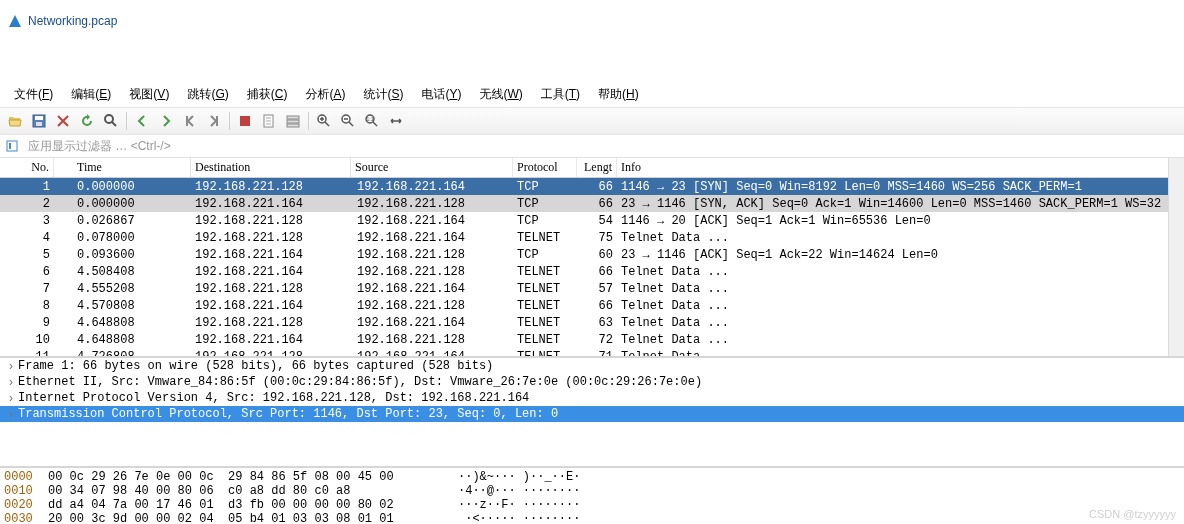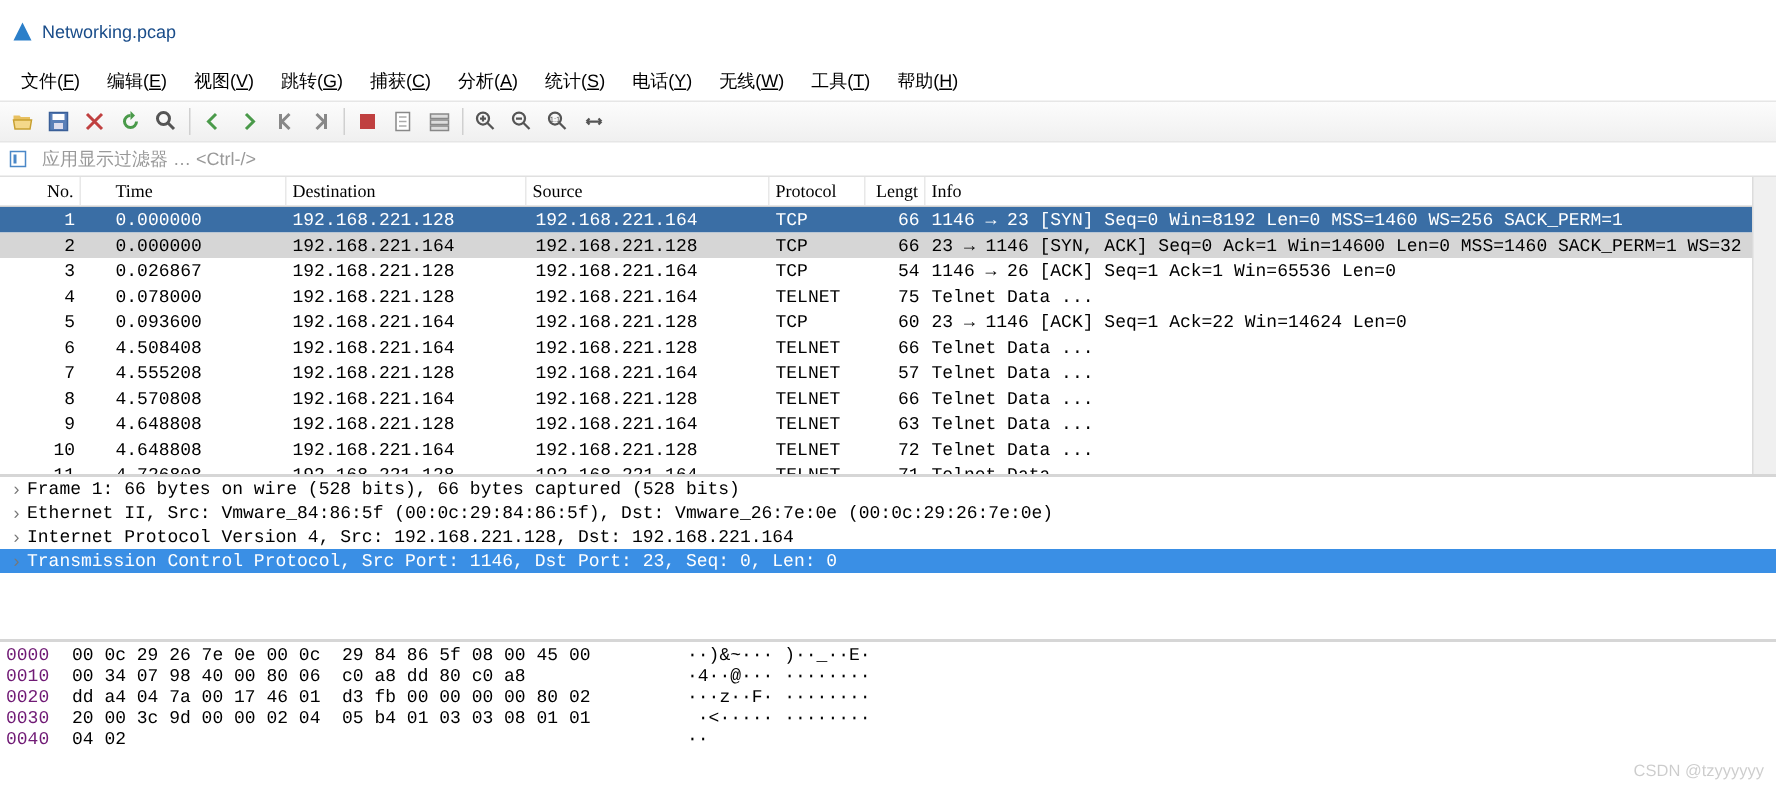--- a/index.html
+++ b/index.html
@@ -1,21 +1,21 @@
 <!DOCTYPE html>
 <html><head>
 <meta charset="utf-8">
 <style>
 * { box-sizing: border-box; margin: 0; padding: 0; }
 body { font-family: "Microsoft YaHei", "Segoe UI", Tahoma, sans-serif; font-size: 12px; background: #fff; color: #000; width: 1184px; height: 524px; overflow: hidden; position: relative; }
 .titlebar { display: flex; align-items: center; padding: 14px 8px; gap: 6px; }
 .titlebar .fin { color: #2162a3; }
 .titlebar .title { color: #1a4d8a; font-size: 12px; }
 .menubar { display: flex; gap: 2px; padding: 2px 6px; }
-.menubar .mi { padding: 2px 8px; cursor: default; }
+.menubar .mi { padding: 2px 8px; cursor: default; margin-top: 40px; }
 .menubar .mi u { text-decoration: underline; }
 .toolbar { display: flex; align-items: center; gap: 2px; padding: 2px 4px; border-top: 1px solid #e6e6e6; border-bottom: 1px solid #e6e6e6; background: linear-gradient(#fcfcfc,#f0f0f0); }
 .tbtn { width: 22px; height: 22px; display: flex; align-items: center; justify-content: center; border: 1px solid transparent; border-radius: 2px; }
 .sep { width: 1px; height: 18px; background: #d0d0d0; margin: 0 2px; }
 .filterbar { display: flex; align-items: center; padding: 2px 4px; gap: 4px; border-bottom: 1px solid #e0e0e0; }
 .filterbar .ficon { width: 16px; height: 16px; display: flex; align-items: center; justify-content: center; }
 .filterinput { flex: 1; border: none; outline: none; font-size: 12px; padding: 2px 4px; background: #fff; }
 .filterinput::placeholder { color: #999; }
 .packetlist { font-family: Consolas, "Courier New", monospace; font-size: 12px; border-bottom: 2px solid #d6d6d6; height: 200px; overflow: hidden; position: relative; }
 .plhdr { display: flex; background: #fff; border-bottom: 1px solid #d0d0d0; }
@@ -31,21 +31,21 @@
 .c-dst { width: 160px; }
 .c-proto { width: 64px; }
 .c-len { width: 40px; text-align: right; }
 .c-info { flex: 1; }
 .detailpane { font-family: Consolas, "Courier New", monospace; font-size: 12px; height: 110px; border-bottom: 2px solid #d6d6d6; overflow: auto; }
 .drow { display: flex; align-items: center; padding: 1px 4px; }
 .drow .dtw { width: 14px; text-align: center; color: #777; font-family: sans-serif; cursor: default; }
 .drow.sel { background: #3a8fe5; color: #fff; }
 .hexpane { font-family: Consolas, "Courier New", monospace; font-size: 12px; padding: 2px 0; white-space: pre; }
 .hexrow { display: flex; padding: 0 4px; }
-.hexoff { width: 44px; color: #701a75; }
+.hexoff { width: 44px; color: #a16207; }
 .hexbytes { width: 410px; }
 .hexascii { }
 .watermark { position: absolute; right: 8px; bottom: 4px; color: rgba(0,0,0,0.2); font-size: 11px; font-family: Liberation Sans, sans-serif; }
 .scrollhint { position: absolute; right: 0; top: 0; width: 16px; height: 100%; background: #f0f0f0; border-left: 1px solid #dcdcdc; }
 svg { display: block; }
 </style>
 </head>
 <body>
 
 <div class="titlebar">
@@ -185,21 +185,21 @@
     <div class="col c-time">Time</div>
     <div class="col c-dst">Destination</div>
     <div class="col c-src">Source</div>
     <div class="col c-proto">Protocol</div>
     <div class="col c-len">Lengt</div>
     <div class="col c-info">Info</div>
   </div>
   <div class="plbody" id="plbody">
       <div class="row sel"><span class="cell c-no">1</span><span class="cell c-time">0.000000</span><span class="cell c-src">192.168.221.128</span><span class="cell c-dst">192.168.221.164</span><span class="cell c-proto">TCP</span><span class="cell c-len">66</span><span class="cell c-info">1146 → 23 [SYN] Seq=0 Win=8192 Len=0 MSS=1460 WS=256 SACK_PERM=1</span></div>
       <div class="row hl"><span class="cell c-no">2</span><span class="cell c-time">0.000000</span><span class="cell c-src">192.168.221.164</span><span class="cell c-dst">192.168.221.128</span><span class="cell c-proto">TCP</span><span class="cell c-len">66</span><span class="cell c-info">23 → 1146 [SYN, ACK] Seq=0 Ack=1 Win=14600 Len=0 MSS=1460 SACK_PERM=1 WS=32</span></div>
-      <div class="row"><span class="cell c-no">3</span><span class="cell c-time">0.026867</span><span class="cell c-src">192.168.221.128</span><span class="cell c-dst">192.168.221.164</span><span class="cell c-proto">TCP</span><span class="cell c-len">54</span><span class="cell c-info">1146 → 26 [ACK] Seq=1 Ack=1 Win=65536 Len=0</span></div>
+      <div class="row"><span class="cell c-no">3</span><span class="cell c-time">0.026867</span><span class="cell c-src">192.168.221.128</span><span class="cell c-dst">192.168.221.164</span><span class="cell c-proto">TCP</span><span class="cell c-len">54</span><span class="cell c-info">1146 → 20 [ACK] Seq=1 Ack=1 Win=65536 Len=0</span></div>
       <div class="row"><span class="cell c-no">4</span><span class="cell c-time">0.078000</span><span class="cell c-src">192.168.221.128</span><span class="cell c-dst">192.168.221.164</span><span class="cell c-proto">TELNET</span><span class="cell c-len">75</span><span class="cell c-info">Telnet Data ...</span></div>
       <div class="row"><span class="cell c-no">5</span><span class="cell c-time">0.093600</span><span class="cell c-src">192.168.221.164</span><span class="cell c-dst">192.168.221.128</span><span class="cell c-proto">TCP</span><span class="cell c-len">60</span><span class="cell c-info">23 → 1146 [ACK] Seq=1 Ack=22 Win=14624 Len=0</span></div>
       <div class="row"><span class="cell c-no">6</span><span class="cell c-time">4.508408</span><span class="cell c-src">192.168.221.164</span><span class="cell c-dst">192.168.221.128</span><span class="cell c-proto">TELNET</span><span class="cell c-len">66</span><span class="cell c-info">Telnet Data ...</span></div>
       <div class="row"><span class="cell c-no">7</span><span class="cell c-time">4.555208</span><span class="cell c-src">192.168.221.128</span><span class="cell c-dst">192.168.221.164</span><span class="cell c-proto">TELNET</span><span class="cell c-len">57</span><span class="cell c-info">Telnet Data ...</span></div>
       <div class="row"><span class="cell c-no">8</span><span class="cell c-time">4.570808</span><span class="cell c-src">192.168.221.164</span><span class="cell c-dst">192.168.221.128</span><span class="cell c-proto">TELNET</span><span class="cell c-len">66</span><span class="cell c-info">Telnet Data ...</span></div>
       <div class="row"><span class="cell c-no">9</span><span class="cell c-time">4.648808</span><span class="cell c-src">192.168.221.128</span><span class="cell c-dst">192.168.221.164</span><span class="cell c-proto">TELNET</span><span class="cell c-len">63</span><span class="cell c-info">Telnet Data ...</span></div>
       <div class="row"><span class="cell c-no">10</span><span class="cell c-time">4.648808</span><span class="cell c-src">192.168.221.164</span><span class="cell c-dst">192.168.221.128</span><span class="cell c-proto">TELNET</span><span class="cell c-len">72</span><span class="cell c-info">Telnet Data ...</span></div>
       <div class="row"><span class="cell c-no">11</span><span class="cell c-time">4.726808</span><span class="cell c-src">192.168.221.128</span><span class="cell c-dst">192.168.221.164</span><span class="cell c-proto">TELNET</span><span class="cell c-len">71</span><span class="cell c-info">Telnet Data ...</span></div>
     </div>
   <div class="scrollhint"></div>

